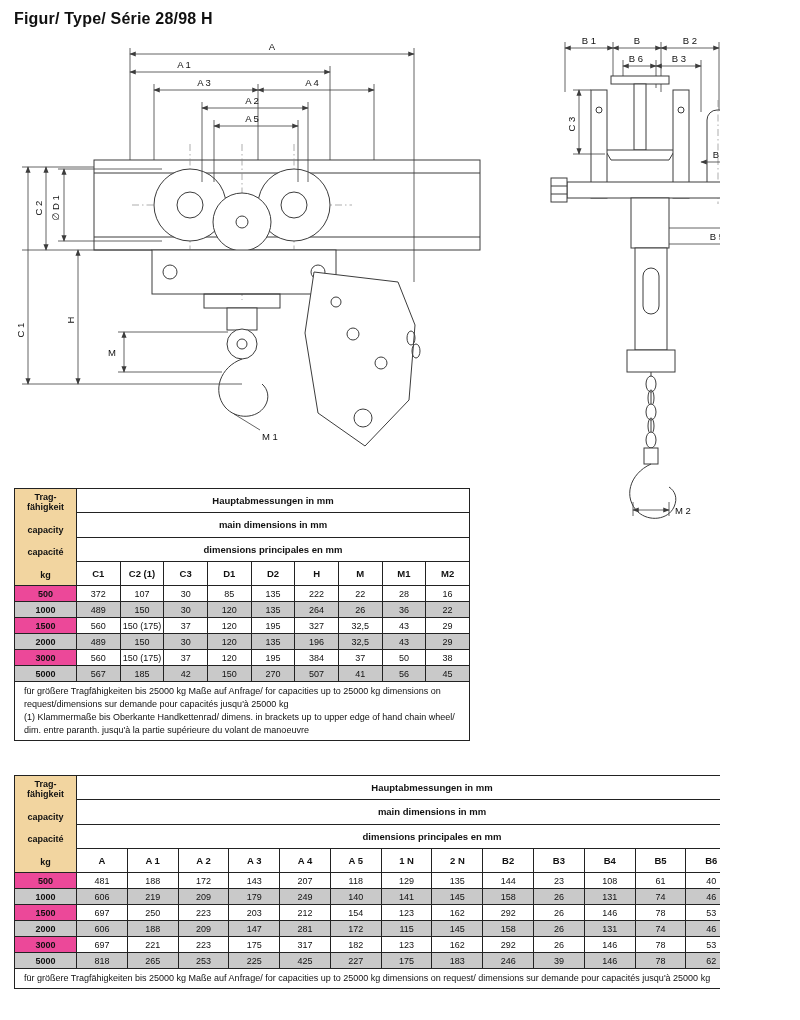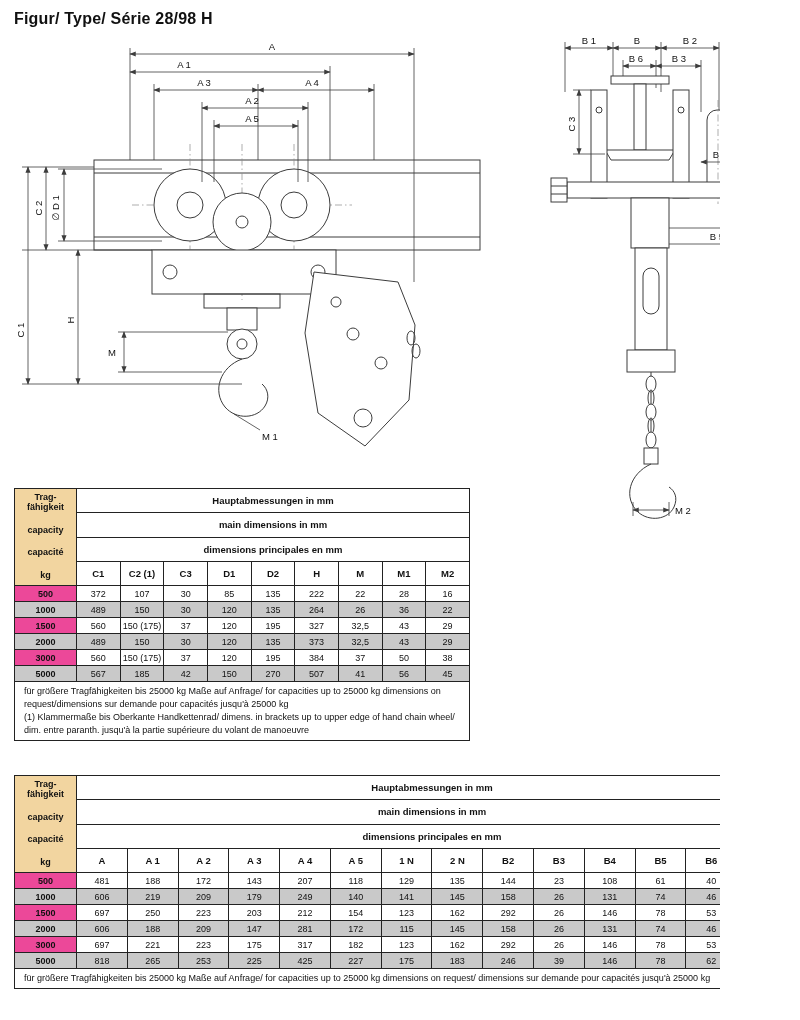--- a/index.html
+++ b/index.html
@@ -322,21 +322,21 @@
           <td>43</td>
           <td>29</td>
         </tr>
         <tr class="alt">
           <td class="kgc">2000</td>
           <td>489</td>
           <td>150</td>
           <td>30</td>
           <td>120</td>
           <td>135</td>
-          <td>373</td>
+          <td>196</td>
           <td>32,5</td>
           <td>43</td>
           <td>29</td>
         </tr>
         <tr>
           <td class="kgc">3000</td>
           <td>560</td>
           <td>150 (175)</td>
           <td>37</td>
           <td>120</td>

